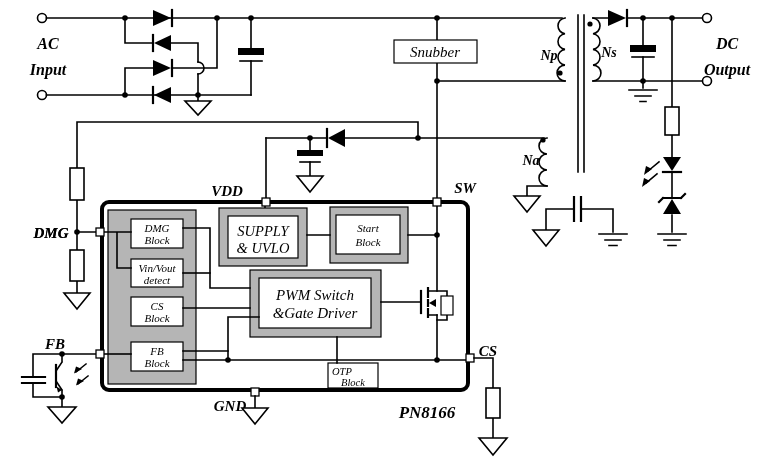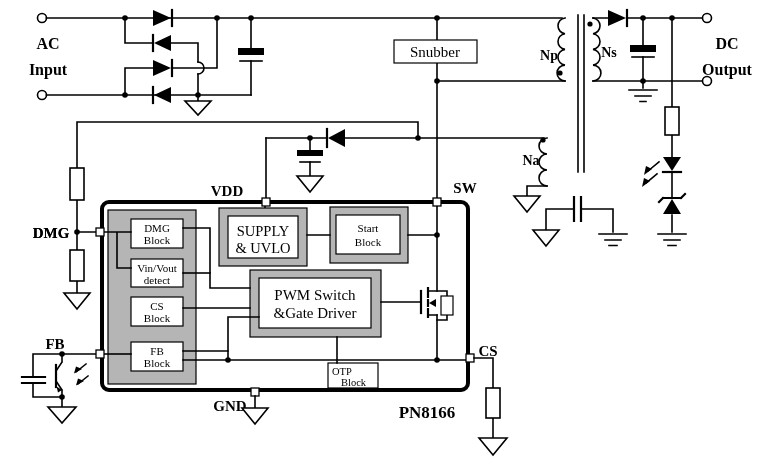--- a/index.html
+++ b/index.html
@@ -1,16 +1,16 @@
 <!DOCTYPE html>
 <html><head>
 <meta charset="utf-8">
 <style>
   html,body{margin:0;padding:0;background:#ffffff;}
-  .stage{width:759px;height:464px;position:relative;background:#ffffff;overflow:hidden;}
+  .stage{width:759px;height:464px;position:relative;background:#ffffff;overflow:hidden;font-style:italic;}
   svg{display:block;}
   .w{stroke:#000;stroke-width:1.6;fill:none;stroke-linecap:square;}
   .w2{stroke:#000;stroke-width:2.2;fill:none;stroke-linecap:square;}
   .comp{stroke:#000;stroke-width:1.6;fill:#ffffff;}
   .blackfill{fill:#000;stroke:none;}
   .gray{fill:#b5b5b5;stroke:#000;stroke-width:1.2;}
   .white{fill:#ffffff;stroke:#000;stroke-width:1.2;}
   .icbox{fill:none;stroke:#000;stroke-width:4;}
   .pin{fill:#ffffff;stroke:#000;stroke-width:1.3;}
   .dot{fill:#000;stroke:none;}

